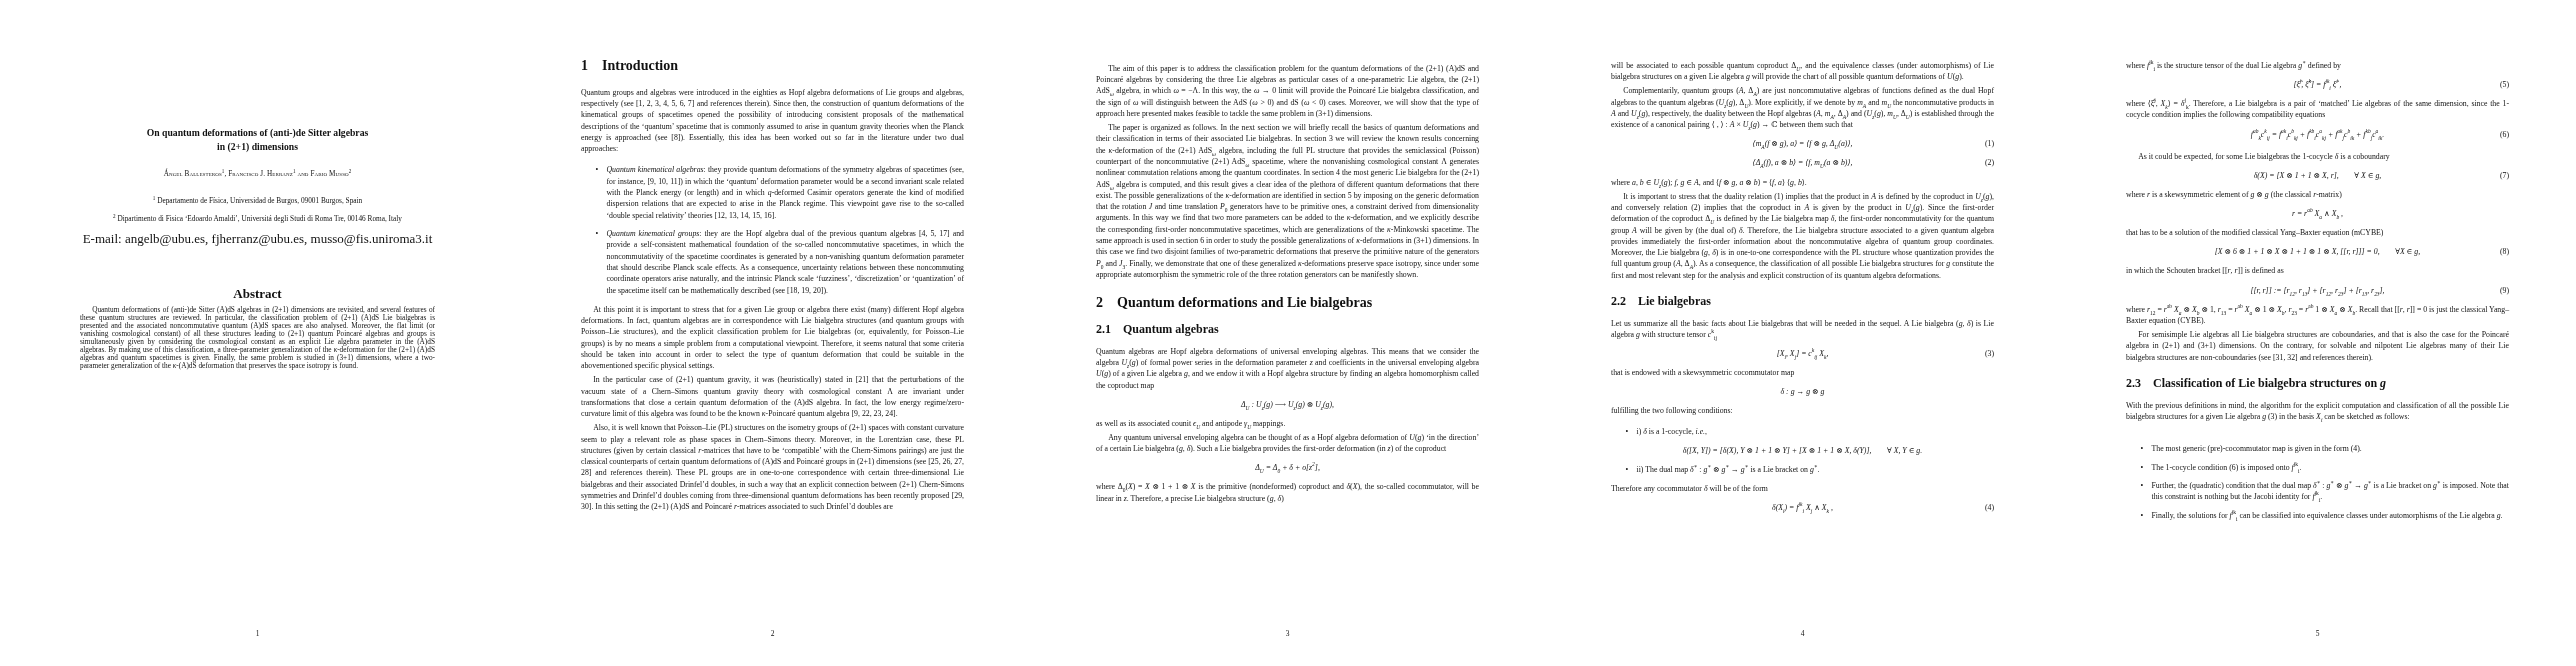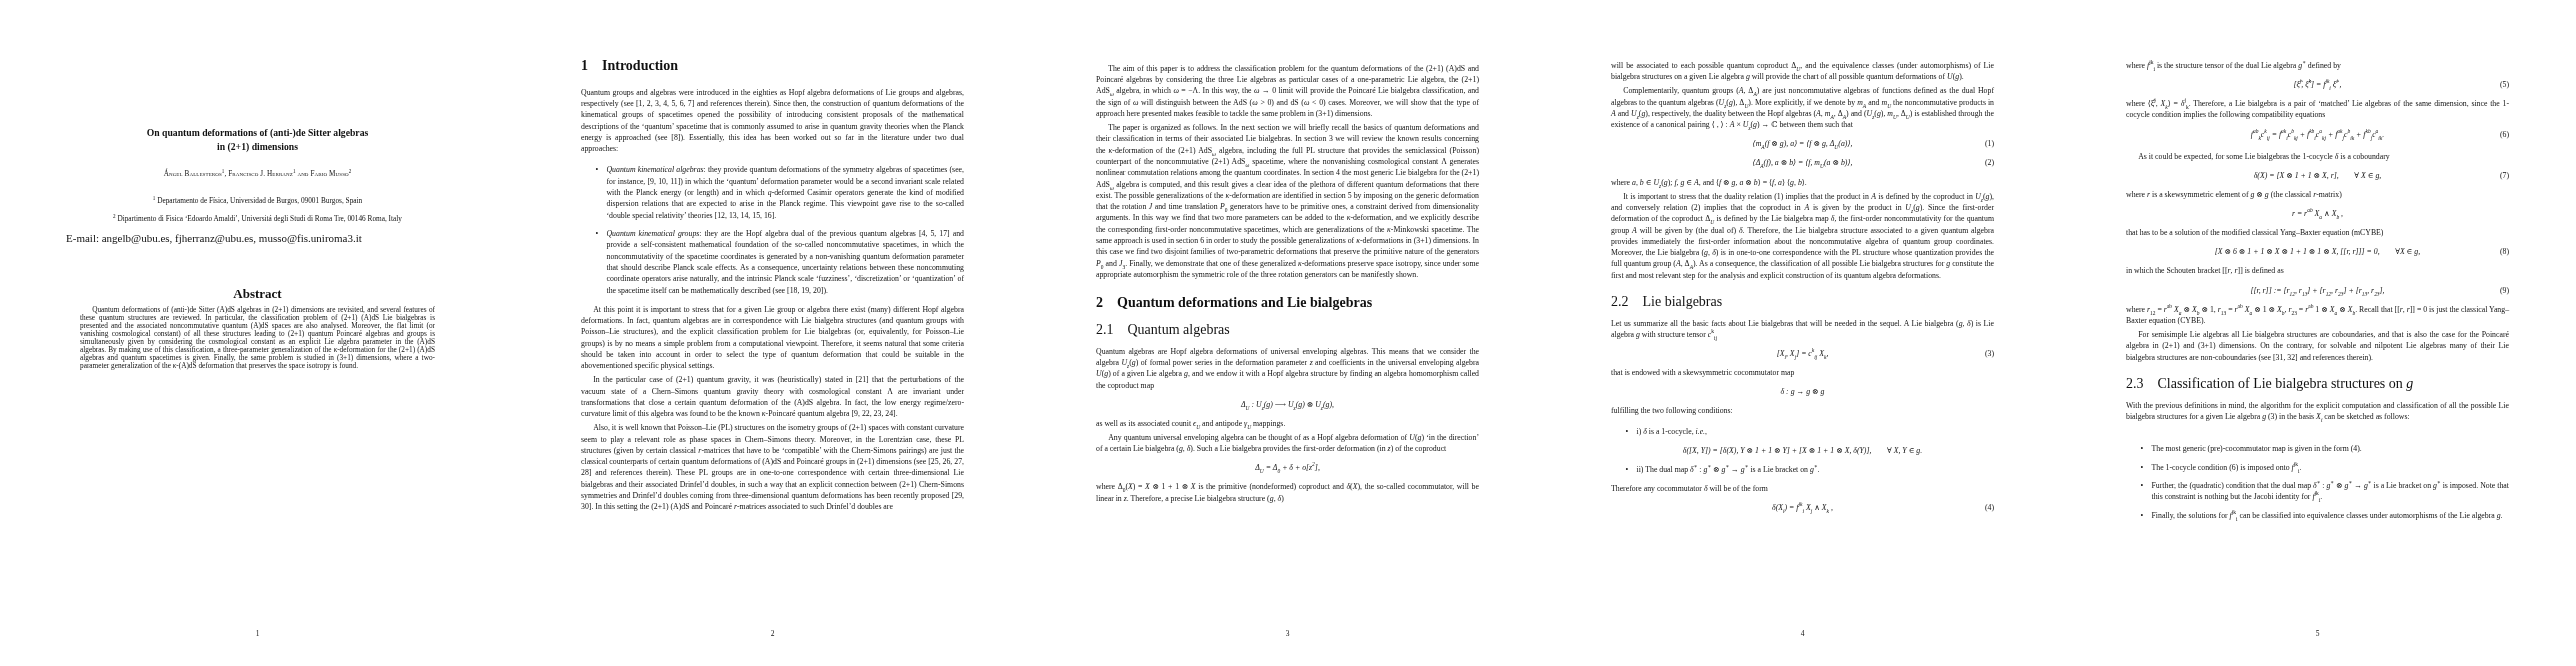--- a/index.html
+++ b/index.html
@@ -7,27 +7,27 @@
        font-family:"Liberation Serif","DejaVu Serif",serif;color:#111;}
   #canvas{position:absolute;left:0;top:0;width:2576px;height:667px;background:#fff;}
   .pages{position:absolute;left:0;top:0;display:flex;flex-direction:row;}
   .page{position:relative;width:515px;height:667px;background:#fff;flex:0 0 auto;}
   .col{position:absolute;top:60px;left:66px;width:383px;font-size:7.8px;line-height:11.3px;}
   .page.first .col{top:8px;}
   
   .title{font-size:9.7px;font-weight:bold;text-align:center;line-height:14px;}
   .authors{font-variant:small-caps;text-align:center;font-size:7.2px;letter-spacing:0.1px;}
   .affil{text-align:center;font-size:7.3px;line-height:10px;}
-  .email{font-size:11px;}
+  .email{text-align:center;font-size:13px;}
   .absHead{text-align:center;font-weight:bold;font-size:13px;}
   .abstract{font-size:7.3px;line-height:8px;text-align:justify;margin-left:14px;margin-right:14px;text-indent:12.2px;}
   
   .h1{font-size:14px;font-weight:bold;line-height:12.2px;margin:16.7px 0 14.5px;}
   .page .col > .h1:first-child{margin-top:0;}
-  .h2{font-size:14px;font-weight:normal;line-height:11px;margin:15px 0 10.6px;}
+  .h2{font-size:12px;font-weight:bold;line-height:11px;margin:15px 0 10.6px;}
   .p{text-align:justify;margin:0;}
   .p.indent{text-indent:12.2px;margin-top:2.8px;}
   .bullet{position:relative;margin:7.2px 0 7.2px 13.3px;padding-left:12.2px;text-align:justify;}
   .bullet::before{content:"\2022";position:absolute;left:1.1px;}
   .eq{position:relative;text-align:center;margin:7.8px 0;padding:0 24.5px;font-style:italic;}
   .eq.tight{margin-top:1.1px;}
   .eq-num{position:absolute;right:0;top:0;font-style:normal;}
   .pagenum{position:absolute;bottom:29px;left:0;width:100%;text-align:center;font-size:7.5px;}
   
   .stamp{position:absolute;left:13.3px;top:635px;transform-origin:0 0;transform:rotate(-90deg);

